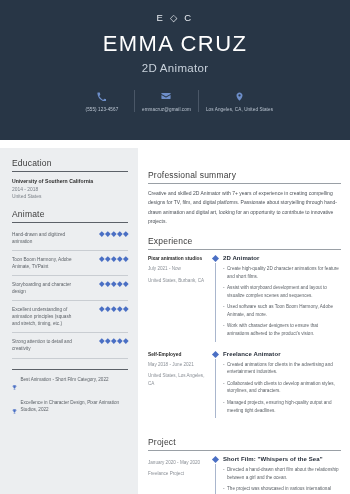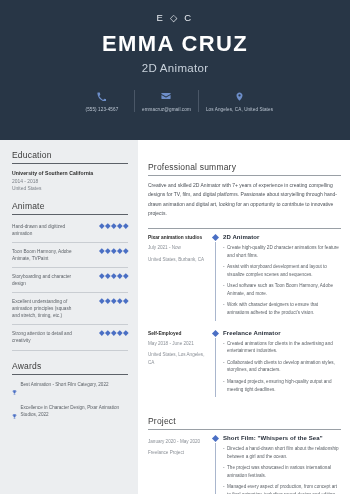--- a/index.html
+++ b/index.html
@@ -3,41 +3,41 @@
 <meta charset="utf-8">
 <style>
   * { margin:0; padding:0; box-sizing:border-box; }
   html,body { width:350px; height:494px; }
   body {
     font-family:"Liberation Sans", sans-serif;
     background:#ffffff;
     color:#2b2b2b;
     overflow:hidden;
   }
-  .page { width:350px; height:494px; position:relative; display:flex; flex-direction:column; }
+  .page { width:350px; height:494px; position:relative; display:flex; flex-direction:column;gap:8px; }
 
   
   .header {
     background:#283646;
     color:#ffffff;
     padding:12px 10px 10px;
     text-align:center;
     flex:0 0 auto;
     height:140px;
   }
   .monogram {
     font-size:9.5px;
     letter-spacing:2.2px;
     color:#e9edf2;
     font-weight:400;
     margin-bottom:9px;
   }
   .name {
     font-size:22px;
-    font-weight:700;
+    font-weight:400;
     letter-spacing:1.4px;
     color:#ffffff;
     line-height:1.1;
   }
   .role {
     font-size:11.5px;
     font-weight:400;
     color:#c9d2dc;
     margin-top:6px;
     letter-spacing:.3px;
@@ -241,21 +241,20 @@
                 <span class="dot"></span>
                 <span class="dot"></span>
                 <span class="dot"></span>
                 <span class="dot"></span>
               </div>
             </div>
           </div>
       </div>
 
       <div class="sec">
-        <div class="sec-title">Awards</div>
         <div class="sec-rule-dark"></div>
         <div id="awards-list">
             <div class="award-row">
               <span class="award-icon"><svg width="5" height="5" viewBox="0 0 24 24" fill="currentColor">
                   <path d="M18 3h3v3c0 2.8-2 5.1-4.6 5.6A5.9 5.9 0 0 1 13 14.8V18h3v3H8v-3h3v-3.2a5.9 5.9 0 0 1-3.4-3.2C5 11.1 3 8.8 3 6V3h3V1h12v2zM6 5H5v1c0 1.5.9 2.8 2.2 3.4C6.4 8.1 6 6.6 6 5zm12 0c0 1.6-.4 3.1-1.2 4.4A3.8 3.8 0 0 0 19 6V5h-1z"></path>
                 </svg></span>
               <div class="award-text">Best Animation - Short Film Category, 2022</div>
             </div>
             <div class="award-row">
               <span class="award-icon"><svg width="5" height="5" viewBox="0 0 24 24" fill="currentColor">
@@ -270,20 +269,21 @@
 
     <div class="right">
 
       <div class="sec">
         <div class="sec-title">Professional summary</div>
         <div class="sec-rule"></div>
         <div class="summary">Creative and skilled 2D Animator with 7+ years of experience in creating compelling designs for TV, film, and digital platforms. Passionate about storytelling through hand-drawn animation and digital art, looking for an opportunity to contribute to innovative projects.</div>
       </div>
 
       <div class="sec">
+        <div class="sec-title">Experience</div>
         <div class="sec-rule"></div>
         <div id="experience-list">
             <div class="exp-item">
               <div class="exp-left">
                 <div class="exp-org">Pixar animation studios</div>
                 <div class="exp-meta">July 2021 - Now</div>
                 <div class="exp-meta2">United States, Burbank, CA</div>
               </div>
               <div class="exp-timeline">
                 <span class="tl-dot"></span>

